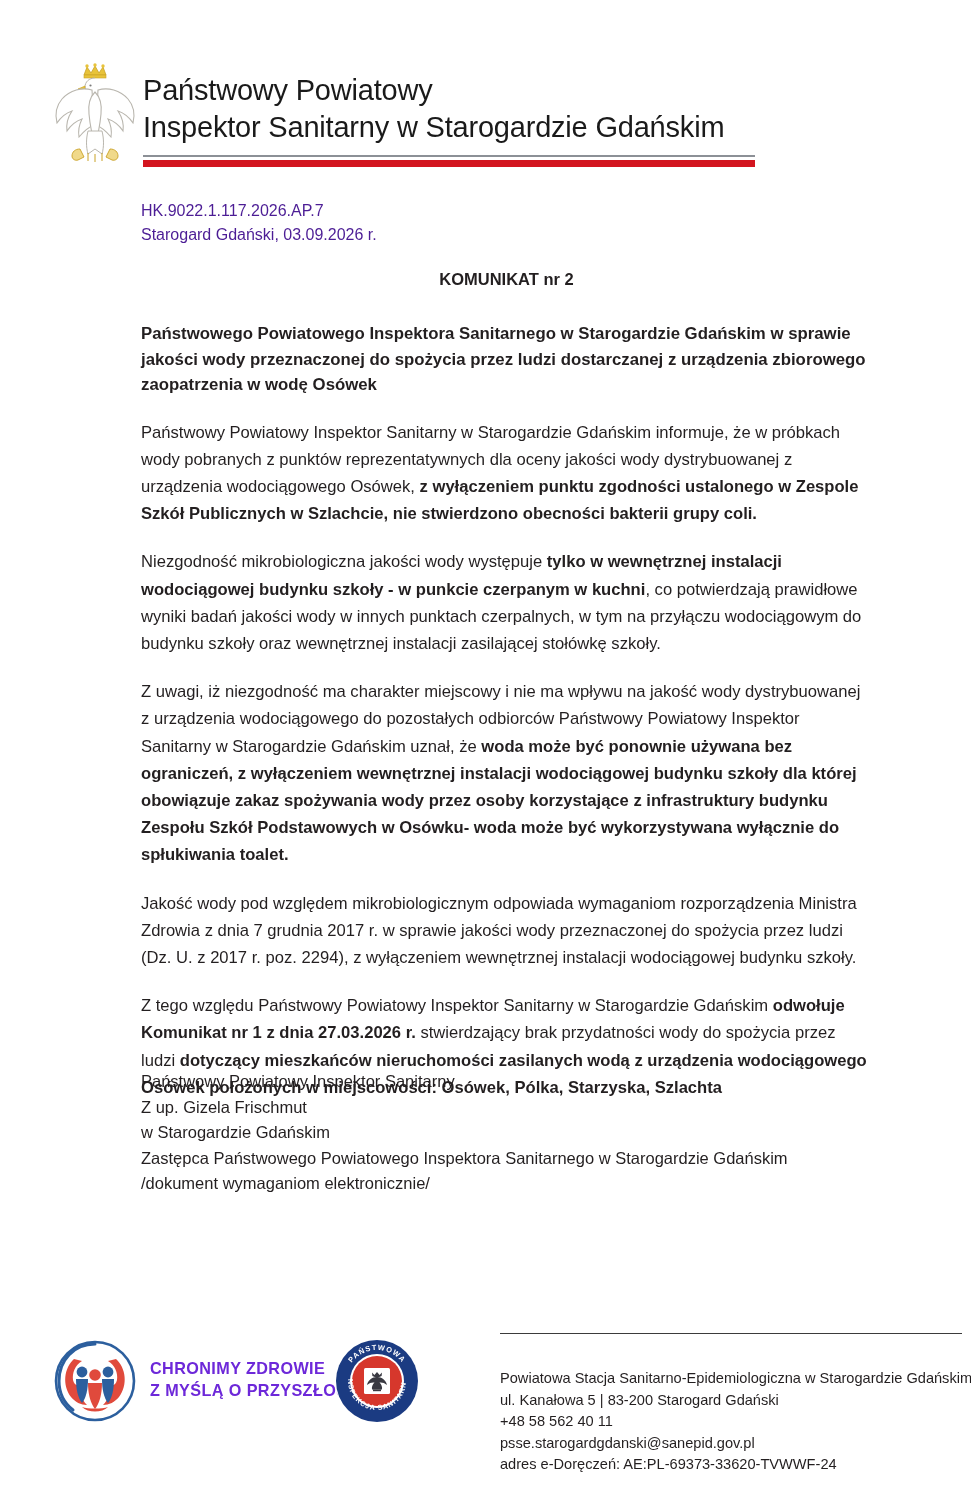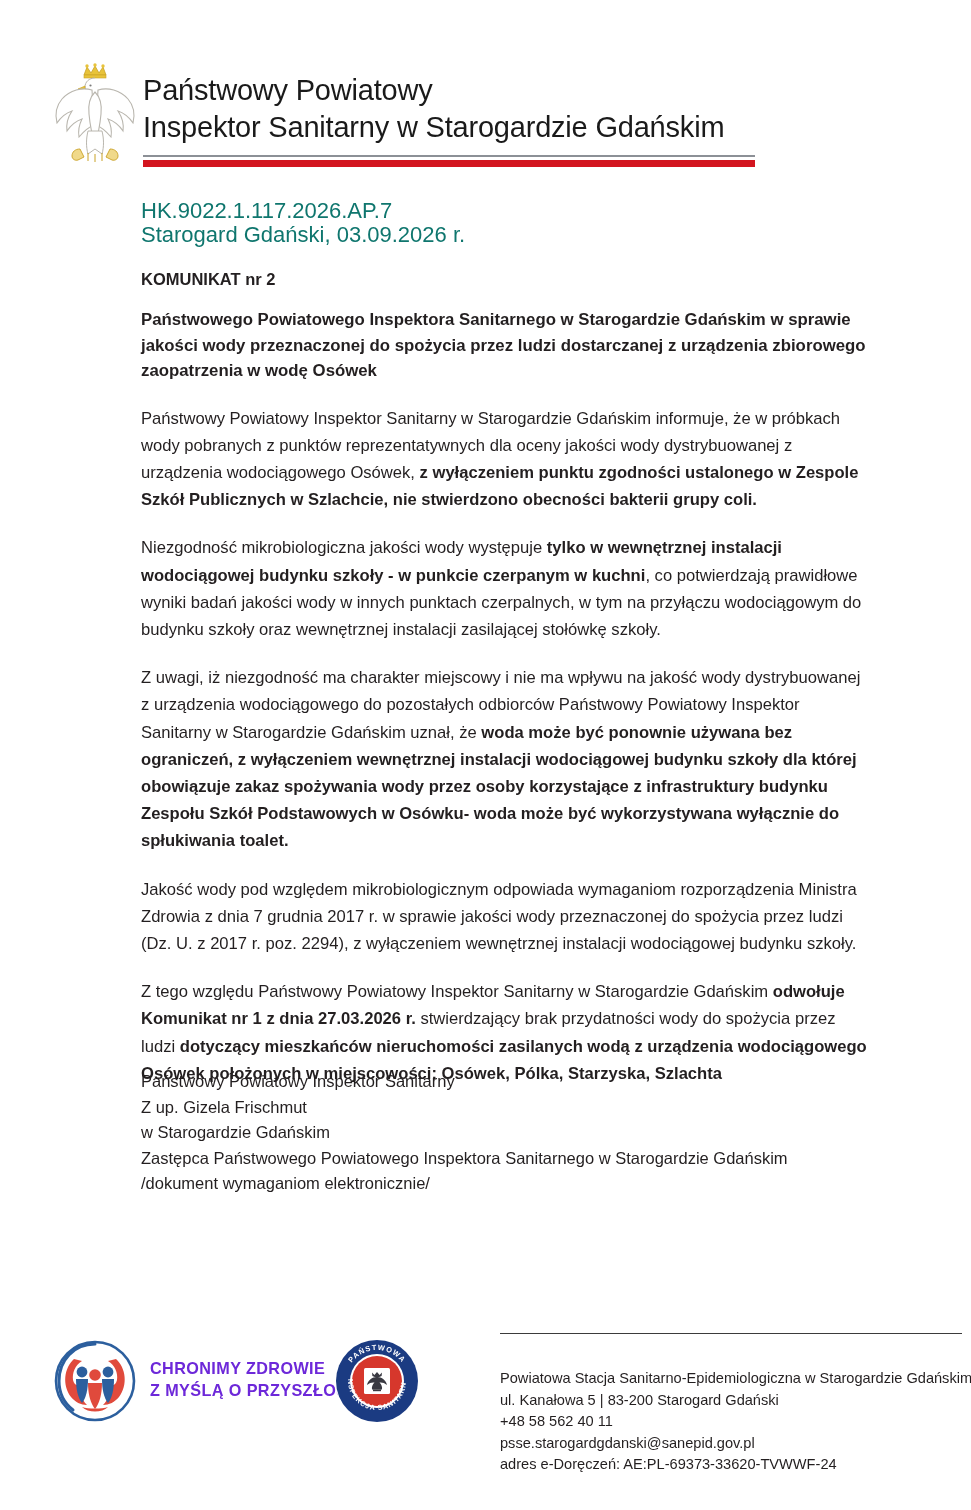--- a/index.html
+++ b/index.html
@@ -64,32 +64,33 @@
   }
 
   
   .doc {
     position: absolute;
     left: 141px;
     top: 199px;
     width: 731px;
   }
   .refline {
-    font-size: 22px;
+    font-size: 16px;
     line-height: 23.5px;
-    color: #0f766e;
+    color: #4c1d95;
   }
   .komunikat {
     margin-top: 22px;
     font-size: 16.5px;
     line-height: 23px;
     font-weight: 700;
+    text-align: center;
   }
   .subtitle {
-    margin-top: 16px;
+    margin-top: 30px;
     font-size: 16.8px;
     line-height: 25.5px;
     font-weight: 700;
   }
   p.para {
     margin: 21px 0 0 0;
     font-size: 16.6px;
     line-height: 27.2px;
     text-align: left;
     color: #231f20;

